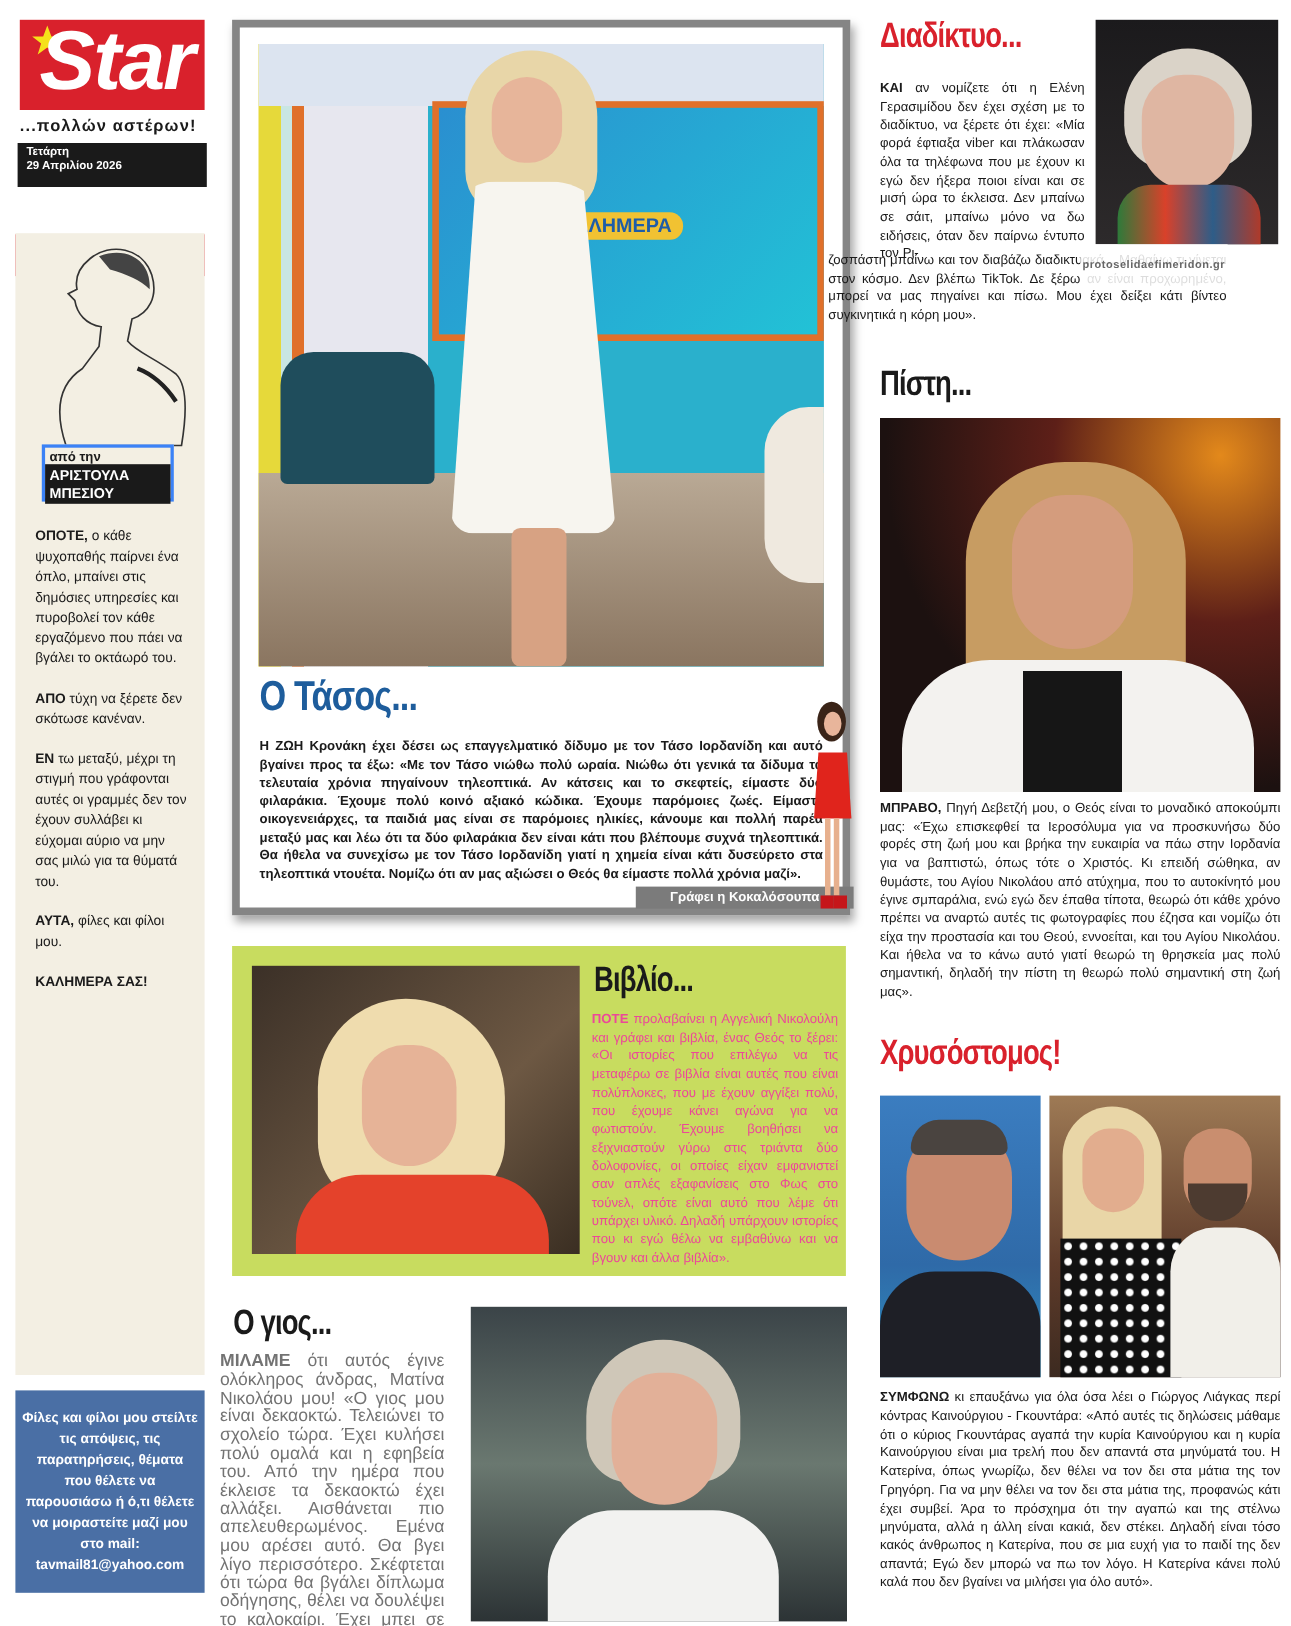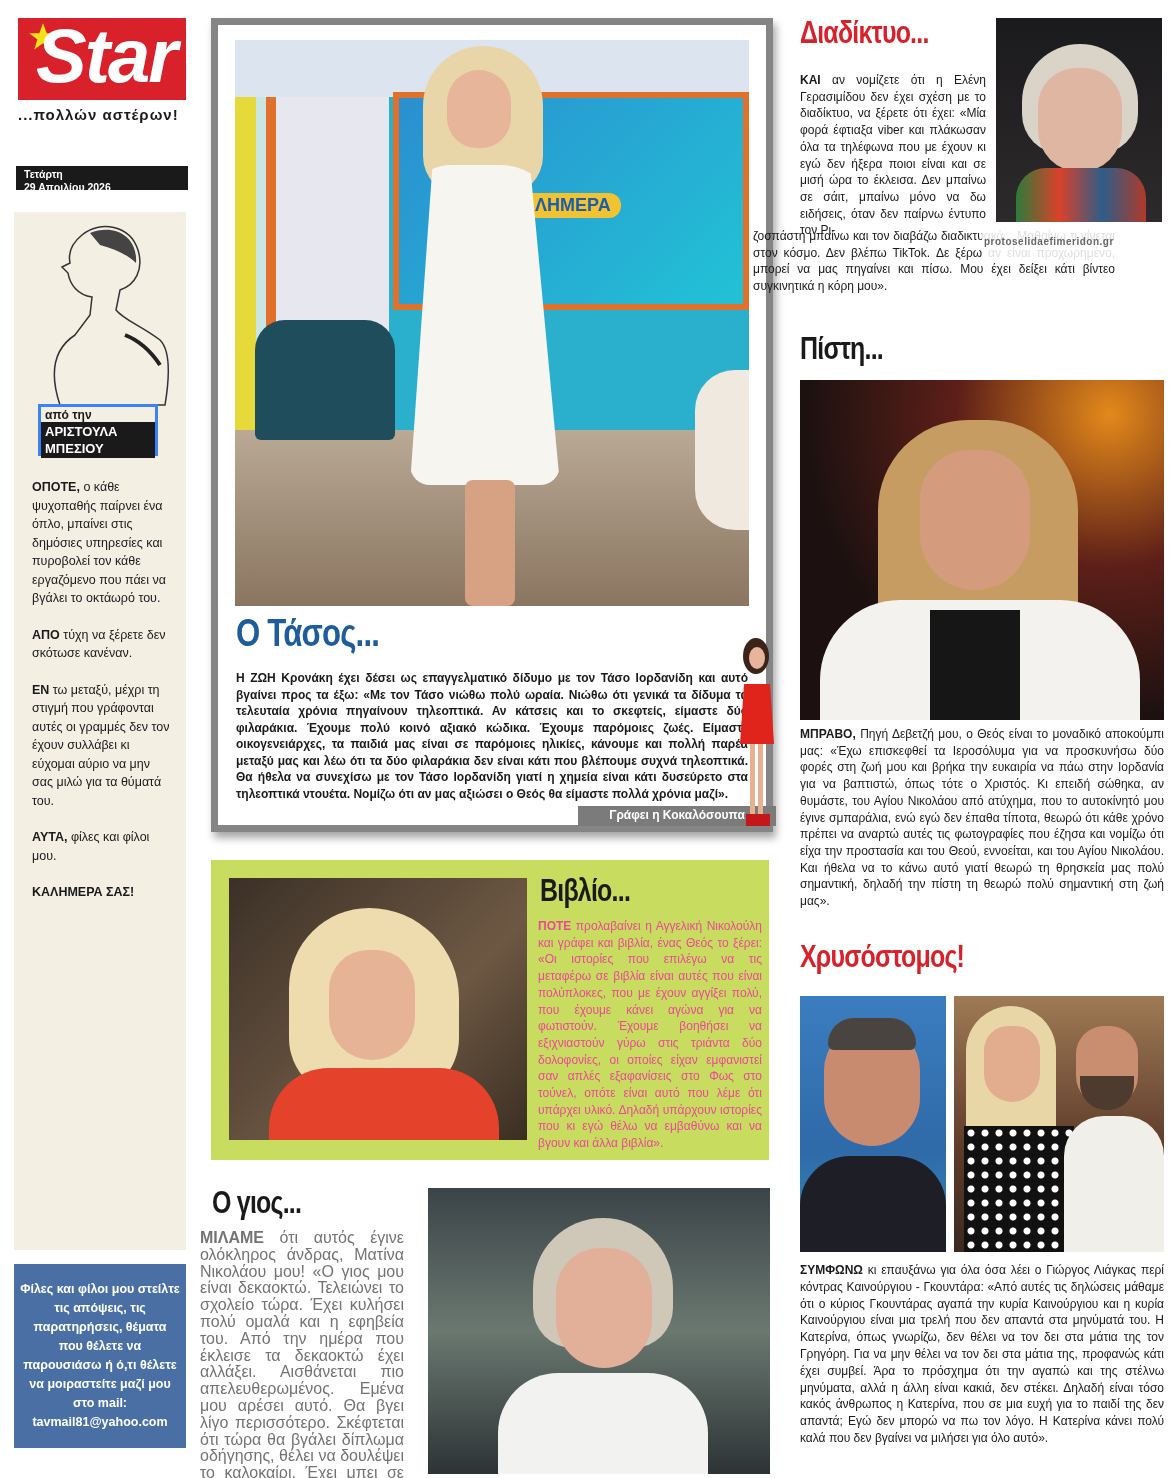--- a/index.html
+++ b/index.html
@@ -4,21 +4,21 @@
 <style>
   * { box-sizing: border-box; margin: 0; padding: 0; }
   body { width: 1174px; height: 1478px; background: #ffffff; font-family: "Liberation Sans", sans-serif; color: #1a1a1a; position: relative; overflow: hidden; }
   .abs { position: absolute; }
 
   
   .logo { left: 18px; top: 18px; width: 168px; height: 82px; background: #d9212c; overflow: hidden; }
   .logo .txt { position: absolute; left: 18px; top: -6px; font-family: "Liberation Sans", sans-serif; font-weight: bold; font-style: italic; font-size: 76px; color: #fff; letter-spacing: -2px; }
   .logo .star { position: absolute; left: 10px; top: 4px; width: 30px; height: 30px; }
   .tagline { left: 18px; top: 106px; font-size: 15px; font-weight: bold; letter-spacing: 1px; color: #1a1a1a; }
-  .datebar { left: 16px; top: 130px; width: 172px; height: 24px; background: #1a1a1a; color: #fff; font-size: 10.5px; font-weight: bold; padding: 2px 8px; line-height: 13px; margin-top: 36px; }
+  .datebar { left: 16px; top: 130px; width: 172px; height: 40px; background: #1a1a1a; color: #fff; font-size: 10.5px; font-weight: bold; padding: 2px 8px; line-height: 13px; }
   .sxolio { left: 14px; top: 174px; width: 172px; height: 38px; background: #d9212c; color: #fff; font-weight: bold; font-size: 24px; padding: 4px 12px; font-family: "Liberation Sans", sans-serif; transform-origin: left; margin-top: 39px; }
   .leftpanel { left: 14px; top: 212px; width: 172px; height: 1038px; background: #f3efe3; }
   .sketch { left: 20px; top: 215px; width: 160px; height: 195px; }
   .byline { left: 38px; top: 404px; width: 120px; height: 52px; border: 3px solid #3b82f6; background: #f3efe3; }
   .byline .from { font-size: 12px; font-weight: bold; padding: 1px 4px; height: 15px; }
   .byline .name { background: #1a1a1a; color: #fff; font-size: 13px; font-weight: bold; padding: 1px 4px; line-height: 17px; height: 36px; }
   .colbody { left: 32px; top: 478px; width: 138px; font-size: 12.5px; line-height: 18.5px; color: #1a1a1a; }
   .colbody p { margin-bottom: 18px; }
   .colbody b { font-weight: bold; }
   .mailbox { left: 14px; top: 1264px; width: 172px; height: 184px; background: #4a6fa5; color: #fff; font-weight: bold; font-size: 12.5px; line-height: 19px; text-align: center; padding: 16px 6px; }

